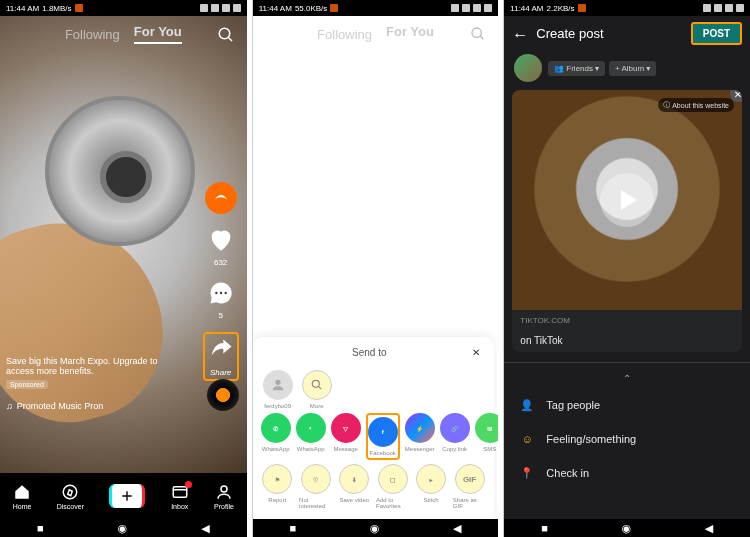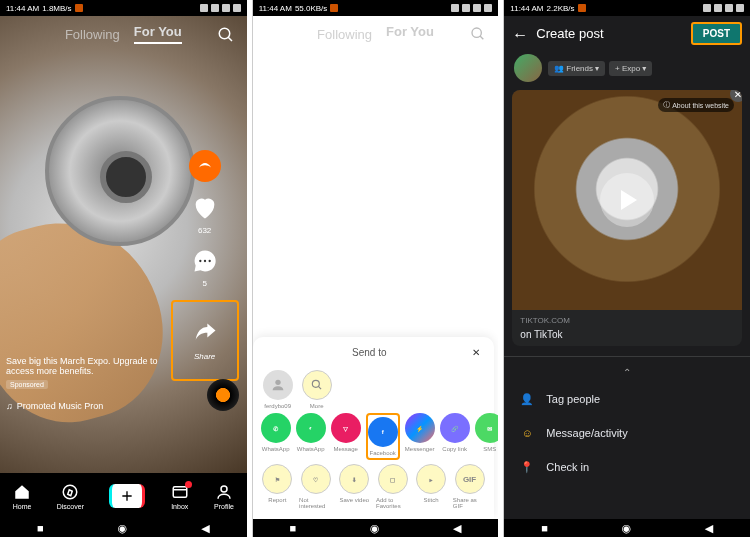--- a/index.html
+++ b/index.html
@@ -23,21 +23,21 @@
   
   .video1 { position:absolute; top:16px; left:0; right:0; bottom:56px; background: radial-gradient(circle at 40% 45%, #ddd 0%, #bbb 30%, #887766 60%, #443322 100%); }
   .disc { position:absolute; top:80px; left:45px; width:150px; height:150px; border-radius:50%; background: radial-gradient(circle, #777 0%, #aaa 30%, #ccc 50%, #999 70%, #666 100%); border:4px solid #888; }
   .disc::after { content:""; position:absolute; top:50%; left:50%; width:40px; height:40px; margin:-20px 0 0 -20px; border-radius:50%; background:#333; border:6px solid #777; }
   .hand { position:absolute; bottom:60px; left:-20px; width:180px; height:200px; background: linear-gradient(135deg, #d4a574 0%, #c89560 50%, #b08050 100%); border-radius: 40% 60% 50% 50%; opacity:.9; transform:rotate(-15deg); }
 
   .right-rail { position:absolute; right:8px; bottom:100px; display:flex; flex-direction:column; align-items:center; gap:12px; }
   .rail-icon { width:32px; height:32px; border-radius:50%; background:#fff; display:flex; align-items:center; justify-content:center; }
   .rail-icon.orange { background:#ff6a00; }
   .rail-icon svg { width:18px; height:18px; }
-  .share-box { border:2px solid #f90; padding:18px; border-radius:4px;font-style:italic; }
+  .share-box { border:2px solid #f90; padding:2px; border-radius:4px;font-style:italic; }
   .rail-lbl { font-size:8px; color:#fff; margin-top:2px; text-align:center; }
 
   .promo { position:absolute; left:6px; bottom:92px; right:60px; font-size:9px; color:#fff; }
   .promo .badge { display:inline-block; background:rgba(255,255,255,.2); padding:1px 4px; font-size:7px; border-radius:2px; margin-top:4px;}
   .musicline { position:absolute; left:6px; bottom:70px; font-size:9px; display:flex; align-items:center; gap:4px; }
   .music-disc { position:absolute; right:8px; bottom:70px; width:32px; height:32px; border-radius:50%; background:radial-gradient(circle,#f80 30%,#000 32%,#333 100%); }
 
   .navbar { position:absolute; bottom:18px; left:0; right:0; height:46px; background:#000; display:flex; justify-content:space-around; align-items:center; }
   .nav-item { display:flex; flex-direction:column; align-items:center; font-size:7px; color:#fff; gap:2px;}
   .nav-item svg { width:18px; height:18px; }
@@ -75,21 +75,21 @@
   .cp-avatar { width:28px; height:28px; border-radius:50%; background:linear-gradient(135deg,#4a6,#864); }
   .chip { background:#3a3b3c; color:#ccc; font-size:8px; padding:3px 6px; border-radius:3px; display:flex; align-items:center; gap:2px;}
   .placeholder { color:#8a8d91; font-size:11px; padding:6px 12px; }
   .preview { margin:4px 8px 0; background:#242526; border-radius:8px; position:relative; overflow:hidden; }
   .preview-img { height:220px; background:radial-gradient(circle at 50% 45%, #ddd 0 18%, #aaa 19% 30%, #7a5a30 31% 55%, #5a3a18 56% 100%); position:relative;}
   .play-overlay { position:absolute; top:50%; left:50%; width:54px; height:54px; margin:-27px 0 0 -27px; border-radius:50%; background:rgba(255,255,255,.35); display:flex; align-items:center; justify-content:center; }
   .play-overlay::after { content:""; border-left:16px solid #fff; border-top:10px solid transparent; border-bottom:10px solid transparent; margin-left:4px;}
   .about-pill { position:absolute; top:8px; right:8px; background:rgba(0,0,0,.6); color:#ddd; font-size:7px; padding:2px 5px; border-radius:8px; display:flex; align-items:center; gap:2px;}
   .close-x { position:absolute; top:-4px; right:-4px; width:16px; height:16px; background:#555; border-radius:50%; display:flex; align-items:center; justify-content:center; font-size:10px;}
   .preview-meta { padding:6px 8px; font-size:8px; color:#8a8d91; }
-  .preview-meta .title { color:#e4e6eb; font-size:10px; margin-top:4px;}
+  .preview-meta .title { color:#e4e6eb; font-size:10px; margin-top:10px;}
   .divider { height:1px; background:#3a3b3c; margin:10px 0;}
   .caret-up { text-align:center; color:#aaa; margin:4px 0;}
   .opt-row { display:flex; align-items:center; gap:10px; padding:8px 14px; font-size:11px; color:#e4e6eb;}
   .opt-ico { width:18px; height:18px; display:flex; align-items:center; justify-content:center; }
 </style>
 </head>
 <body>
 
 <div class="wrap">
 
@@ -336,21 +336,21 @@
     <div class="phone3-bg">
       <div class="cp-header">
         <span style="font-size:16px">←</span>
         <span style="font-size:13px">Create post</span>
         <span class="post-btn">POST</span>
       </div>
       <div class="cp-userrow">
         <div class="cp-avatar"></div>
         <div style="display:flex;gap:4px">
           <span class="chip"><span>👥</span><span>Friends</span> ▾</span>
-          <span class="chip"><span>+ Expo</span> ▾</span>
+          <span class="chip"><span>+ Album</span> ▾</span>
         </div>
       </div>
 
       <div class="preview">
         <div class="preview-img">
           <div class="play-overlay"></div>
           <div class="about-pill">
               <span>ⓘ</span>
               <span>About this website</span>
             </div>
@@ -363,21 +363,21 @@
       </div>
 
       <div class="divider"></div>
       <div class="caret-up">⌃</div>
       <div class="opt-row">
         <span class="opt-ico" style="color:#2374e1">👤</span>
         <span>Tag people</span>
       </div>
       <div class="opt-row">
         <span class="opt-ico" style="color:#f7b928">☺</span>
-        <span>Message/activity</span>
+        <span>Feeling/something</span>
       </div>
       <div class="opt-row">
         <span class="opt-ico" style="color:#f02849">📍</span>
         <span>Check in</span>
       </div>
     </div>
     <div class="sysnav">
       <span>■</span>
       <span>◉</span>
       <span>◀</span>

